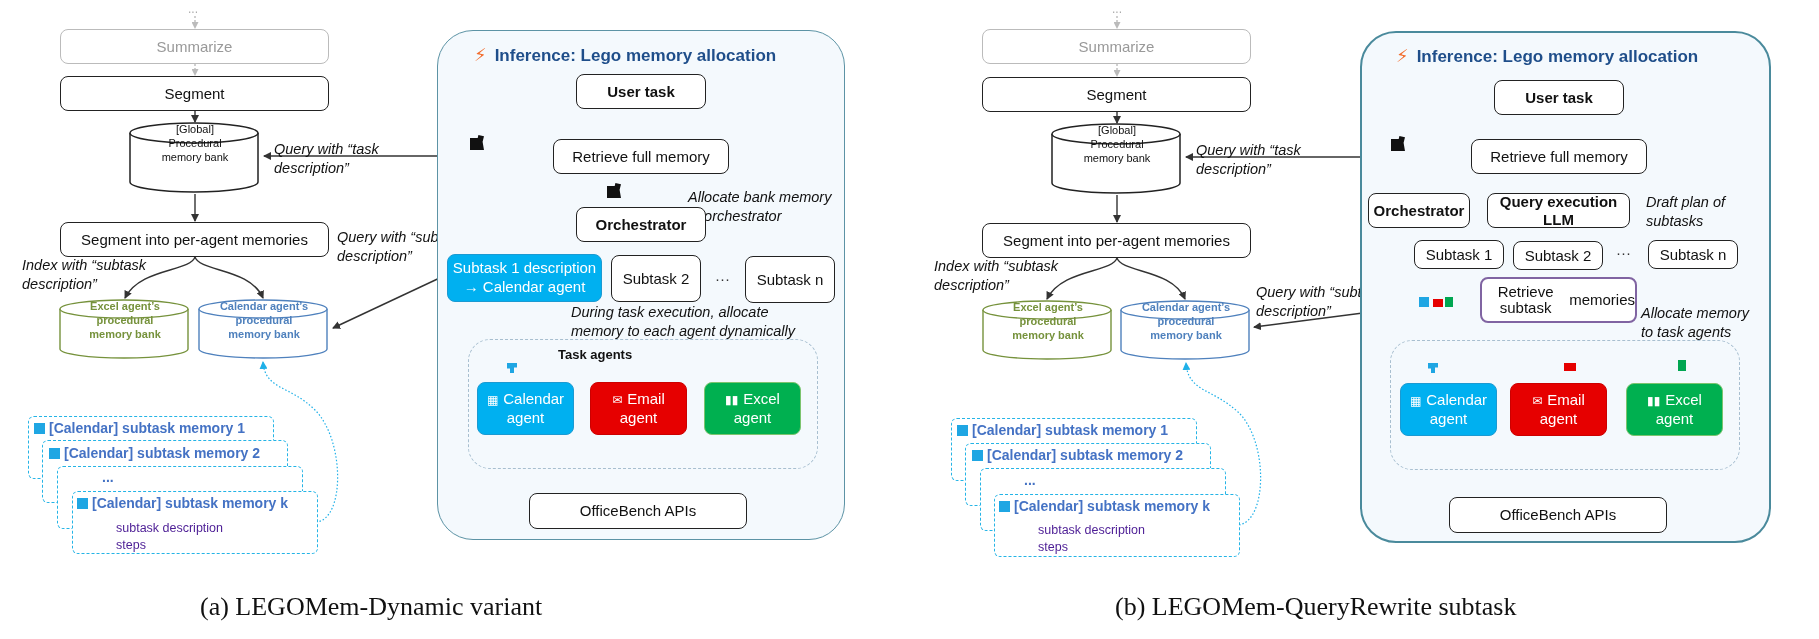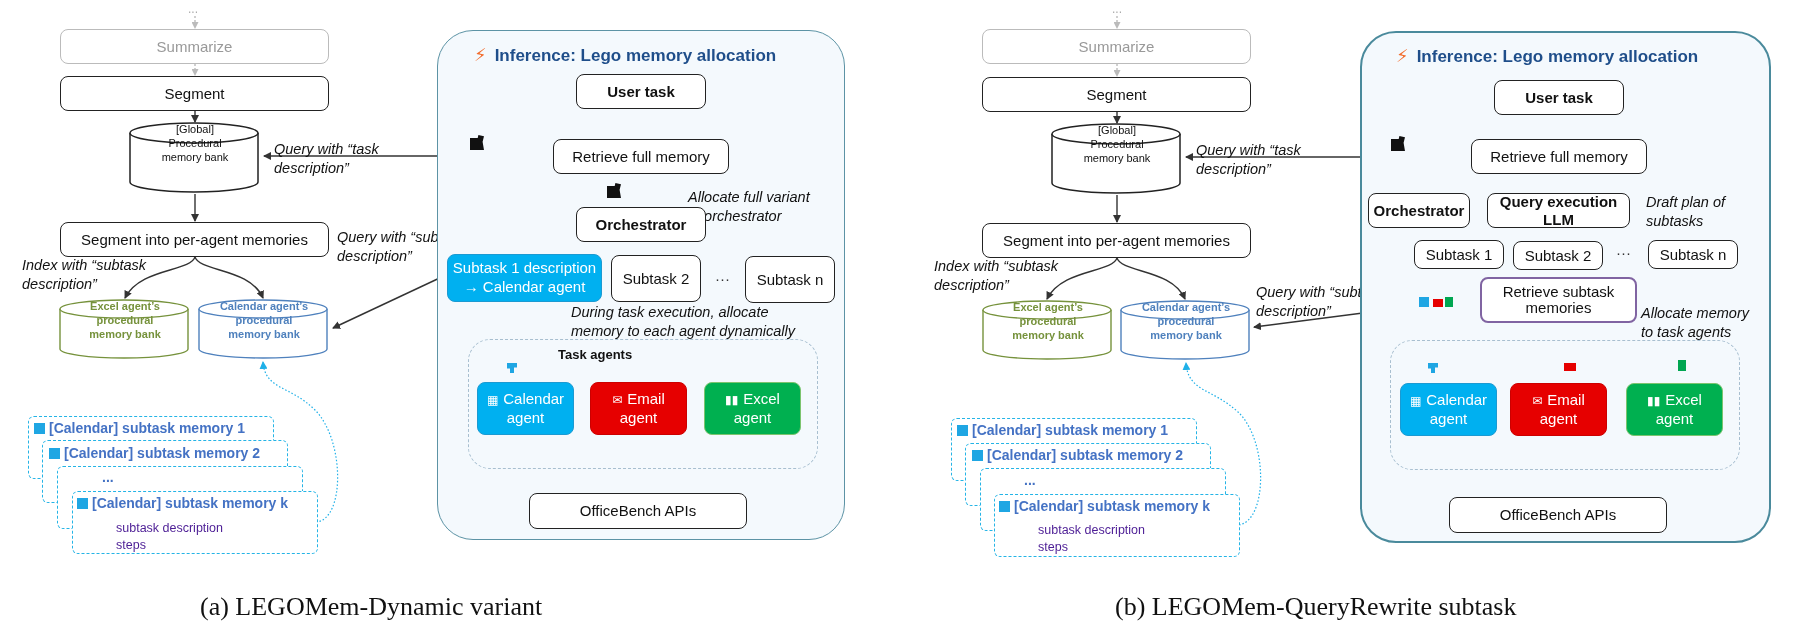--- a/index.html
+++ b/index.html
@@ -168,21 +168,21 @@
 
   <div class="panel a" style="left:437px;top:30px;width:408px;height:510px;"></div>
   <div class="panel-title" style="left:474px;top:44px;">
     <span class="bolt">⚡</span><span>Inference: Lego memory allocation</span>
   </div>
   <div class="box bold" style="left:576px;top:74px;width:130px;height:35px;">User task</div>
   <div class="box" style="left:553px;top:139px;width:176px;height:35px;">Retrieve full memory</div>
   <div class="abs" style="left:470px;top:135px;width:14px;height:15px;background:#111;clip-path:polygon(0 20%,55% 20%,60% 0,100% 8%,90% 45%,100% 100%,0 100%);"></div>
   <div class="abs" style="left:607px;top:183px;width:14px;height:15px;background:#111;clip-path:polygon(0 20%,55% 20%,60% 0,100% 8%,90% 45%,100% 100%,0 100%);"></div>
   <div class="italic" style="left:688px;top:188px;">
-    <div>Allocate full variant</div>
+    <div>Allocate bank memory</div>
     <div>to orchestrator</div>
   </div>
   <div class="box bold" style="left:576px;top:207px;width:130px;height:35px;">Orchestrator</div>
 
   <div class="agent cal" style="left:447px;top:254px;width:155px;height:48px;border-radius:8px;">
     <div>Subtask 1 description</div>
     <div>→ Calendar agent</div>
   </div>
   <div class="box" style="left:611px;top:255px;width:90px;height:47px;">Subtask 2</div>
   <div class="ellipsis" style="left:715px;top:270px;">···</div>
@@ -295,21 +295,21 @@
   <div class="italic" style="left:1646px;top:193px;">
     <div>Draft plan of</div>
     <div>subtasks</div>
   </div>
 
   <div class="box" style="left:1414px;top:240px;width:90px;height:29px;">Subtask 1</div>
   <div class="box" style="left:1513px;top:241px;width:90px;height:29px;">Subtask 2</div>
   <div class="ellipsis" style="left:1616px;top:244px;">···</div>
   <div class="box" style="left:1648px;top:240px;width:90px;height:29px;">Subtask n</div>
 
-  <div class="box" style="left:1480px;top:277px;width:157px;height:46px;border-color:#8064a2;border-width:2px;flex-direction:column;line-height:1.1;">
+  <div class="box" style="left:1480px;top:277px;width:157px;height:46px;border-color:#8064a2;border-width:2px;flex-direction:row;line-height:1.1;">
     <div>Retrieve subtask</div>
     <div>memories</div>
   </div>
   <div class="abs" style="left:1419px;top:292px;">
     <span class="piece" style="background:#1fa6e3;width:10px;height:10px;"></span><span class="piece" style="background:#e60000;width:10px;height:8px;margin-right:2px;"></span><span class="piece" style="background:#00a651;width:8px;height:10px;"></span>
   </div>
   <div class="italic" style="left:1641px;top:304px;">
     <div>Allocate memory</div>
     <div>to task agents</div>
   </div>

